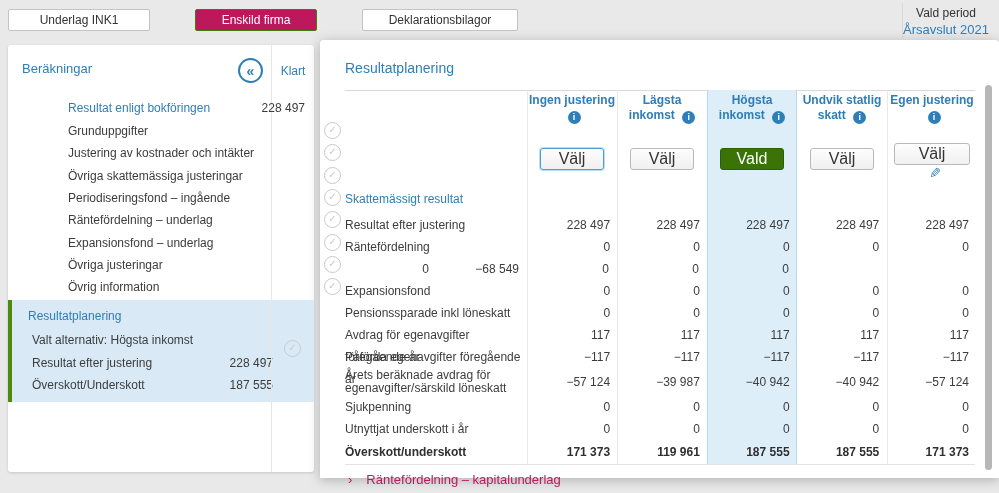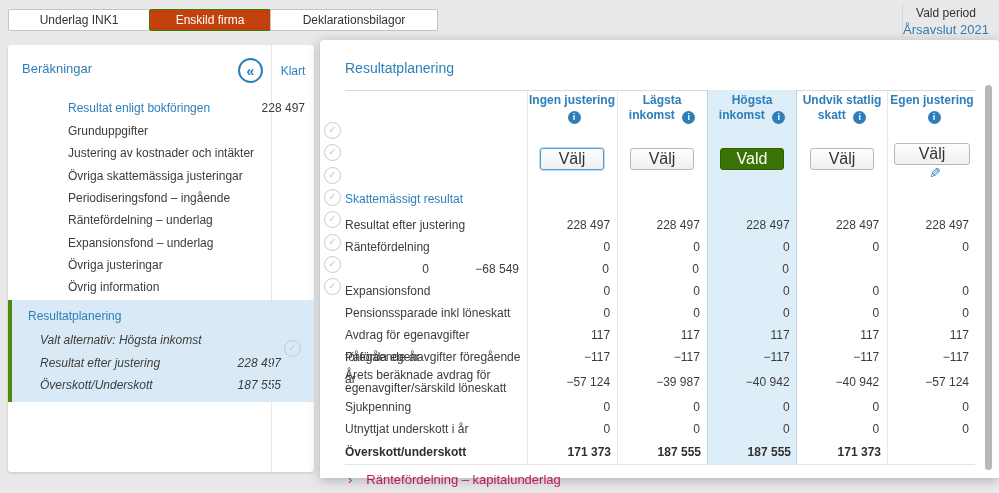--- a/index.html
+++ b/index.html
@@ -5,30 +5,30 @@
   * { box-sizing: border-box; margin: 0; padding: 0; }
   html,body { width: 999px; height: 493px; overflow: hidden; }
   body {
     background: #e9e9e9;
     font-family: "Liberation Sans", sans-serif;
     font-size: 12px;
     color: #3c3c3c;
     position: relative;
   }
   
-  .tabbar { position: absolute; left: 8px; top: 9px; display: flex; }
+  .tabbar { position: absolute; left: 8px; top: 9px; display: flex; gap: 46px; }
   .tab {
     height: 22px; line-height: 20px; text-align: center;
     background: #fff; border: 1px solid #c4c4c4; border-radius: 2px;
     color: #333; font-size: 12px; font-family: "Liberation Sans", sans-serif;
     margin-left: -1px; cursor: pointer; padding: 0 4px;
   }
   .tab:first-child { margin-left: 0; }
-  .tab.w1 { width: 142px; } .tab.w2 { width: 122px; } .tab.w3 { width: 168px; } .tab.w4 { width: 150px; margin-top: 36px; }
-  .tab.active { background: #c2410c; border-color: #417a0c; color: #fff; }
+  .tab.w1 { width: 142px; } .tab.w2 { width: 122px; } .tab.w3 { width: 156px; } .tab.w4 { width: 150px; margin-top: 36px; }
+  .tab.active { background: #be185d; border-color: #417a0c; color: #fff; }
   .top-divider { position: absolute; left: 902px; top: 3px; width: 1px; height: 35px; background: #d8d8d8; }
   .period { position: absolute; right: 10px; top: 6px; text-align: center; }
   .period-label { font-size: 12px; color: #333; }
   .period-value { font-size: 13px; color: #2e7eb8; margin-top: 2px; cursor: pointer; }
 
   
   .sidebar {
     position: absolute; left: 8px; top: 45px; width: 306px; height: 427px;
     background: #fff; border-radius: 3px; box-shadow: 0 1px 3px rgba(0,0,0,0.15);
   }
@@ -48,21 +48,21 @@
   .check {
     position: absolute; left: 276px; top: 2px; width: 17px; height: 17px;
     border: 1.5px solid #c9c9c9; border-radius: 50%; color: #c9c9c9;
     font-size: 10px; line-height: 14px; text-align: center;
   }
   .sb-active {
     position: absolute; left: 0; top: 255px; width: 100%; height: 102px;
     background: #d9eaf6; border-left: 4px solid #4a8b0e; z-index: 1;
   }
   .sb-active .sec-title { position: absolute; left: 16px; top: 9px; color: #2e7eb8; cursor: pointer; }
-  .sb-active .a-row { position: absolute; left: 12px; width: 100%; height: 22px; line-height: 22px; font-style: italic; }
+  .sb-active .a-row { position: absolute; left: 4px; width: 100%; height: 22px; line-height: 22px; }
   .sb-active .a-row .lbl { position: absolute; left: 16px; white-space: nowrap; }
   .sb-active .a-row .val { position: absolute; right: 45px; }
   .sb-active .check { left: 272px; top: 40px; }
 
   
   .overlay {
     position: absolute; left: 320px; top: 40px; width: 679px; height: 438px;
     background: #fff; border-radius: 4px 4px 0 0; box-shadow: 0 2px 12px rgba(0,0,0,0.25);
   }
   .ov-title { position: absolute; left: 25px; top: 20px; font-size: 14px; font-weight: normal; color: #2e7eb8; }
@@ -296,20 +296,21 @@
       <div class="cell lbl">Utnyttjat underskott i år</div>
       <div class="cell num">0</div>
       <div class="cell num">0</div>
       <div class="cell num">0</div>
       <div class="cell num">0</div>
       <div class="cell num">0</div>
     </div>
     <div class="trow total">
       <div class="cell lbl">Överskott/underskott</div>
       <div class="cell num">171 373</div>
+      <div class="cell num">119 961</div>
       <div class="cell num">187 555</div>
       <div class="cell num">187 555</div>
       <div class="cell num">171 373</div>
     </div>
   </div>
 
   <div class="bottomline"></div>
   <div class="footer-link">
     <span class="chev">›</span><span>Räntefördelning – kapitalunderlag</span>
   </div>

